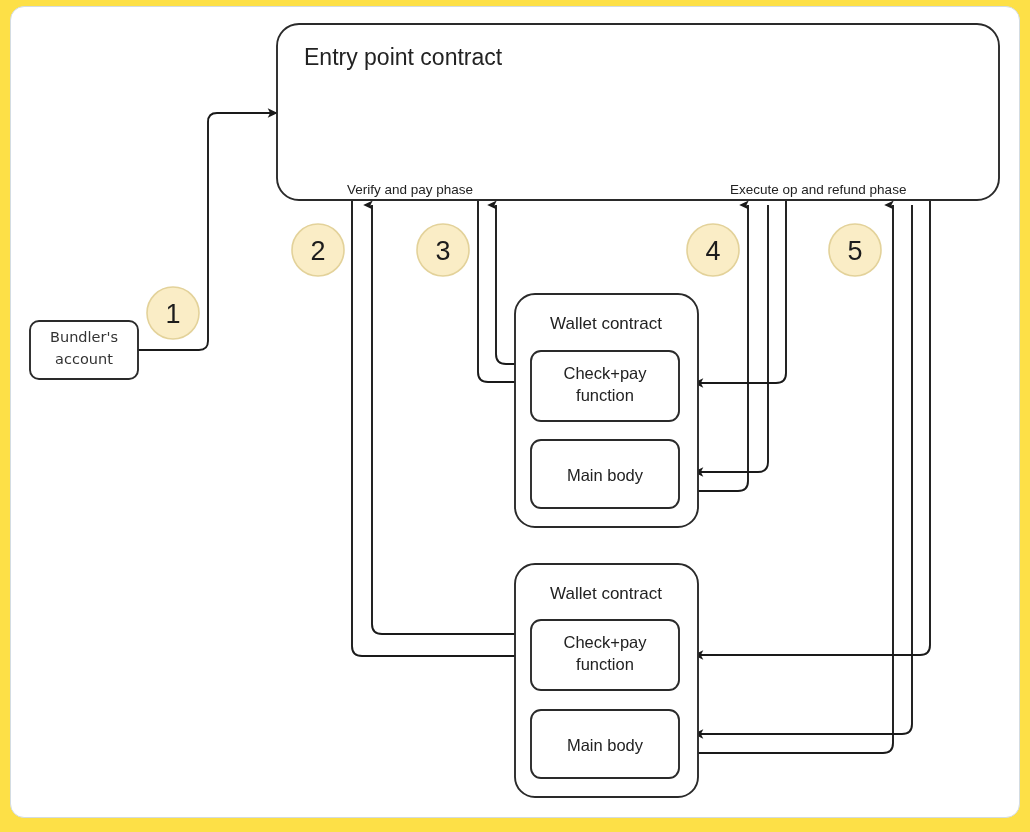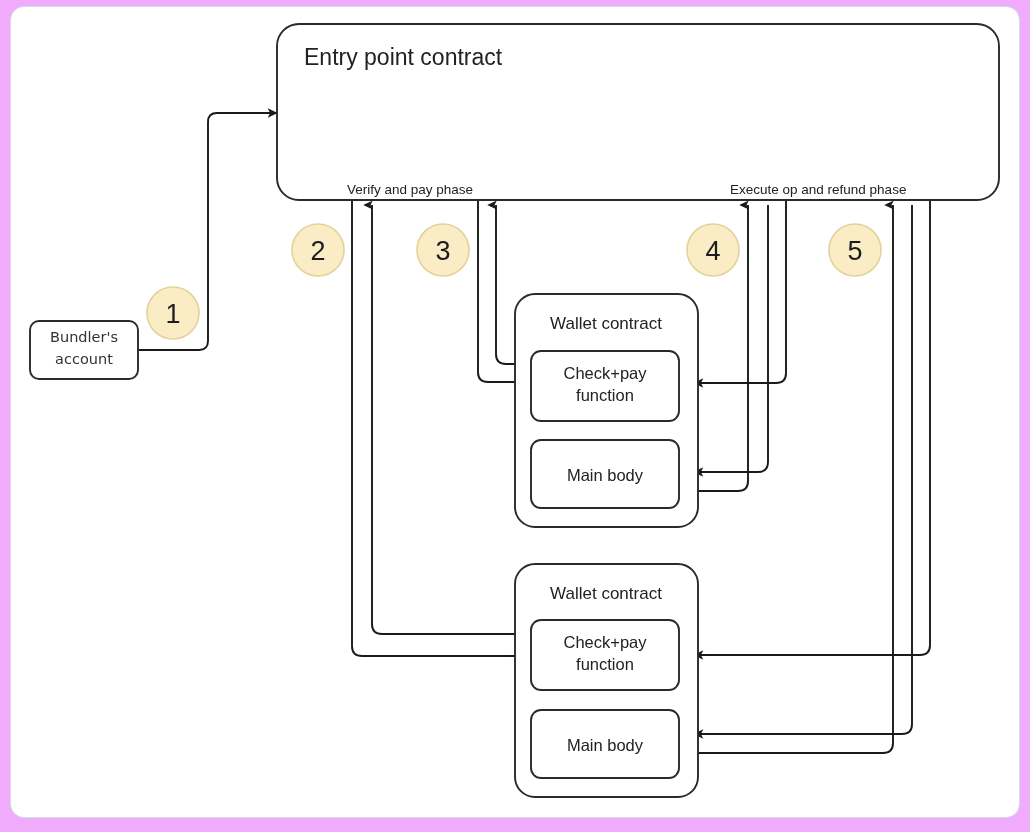--- a/index.html
+++ b/index.html
@@ -5,21 +5,21 @@
   html, body {
     margin: 0;
     padding: 0;
     background: #f7f8f9;
     font-family: "Liberation Sans", sans-serif;
   }
   #page {
     position: relative;
     width: 1030px;
     height: 832px;
-    background: #f0abfc;
+    background: #fde047;
     overflow: hidden;
   }
   #card {
     position: absolute;
     left: 10px;
     top: 6px;
     width: 1010px;
     height: 812px;
     background: #ffffff;
     border: 1.5px solid #d3dce2;

